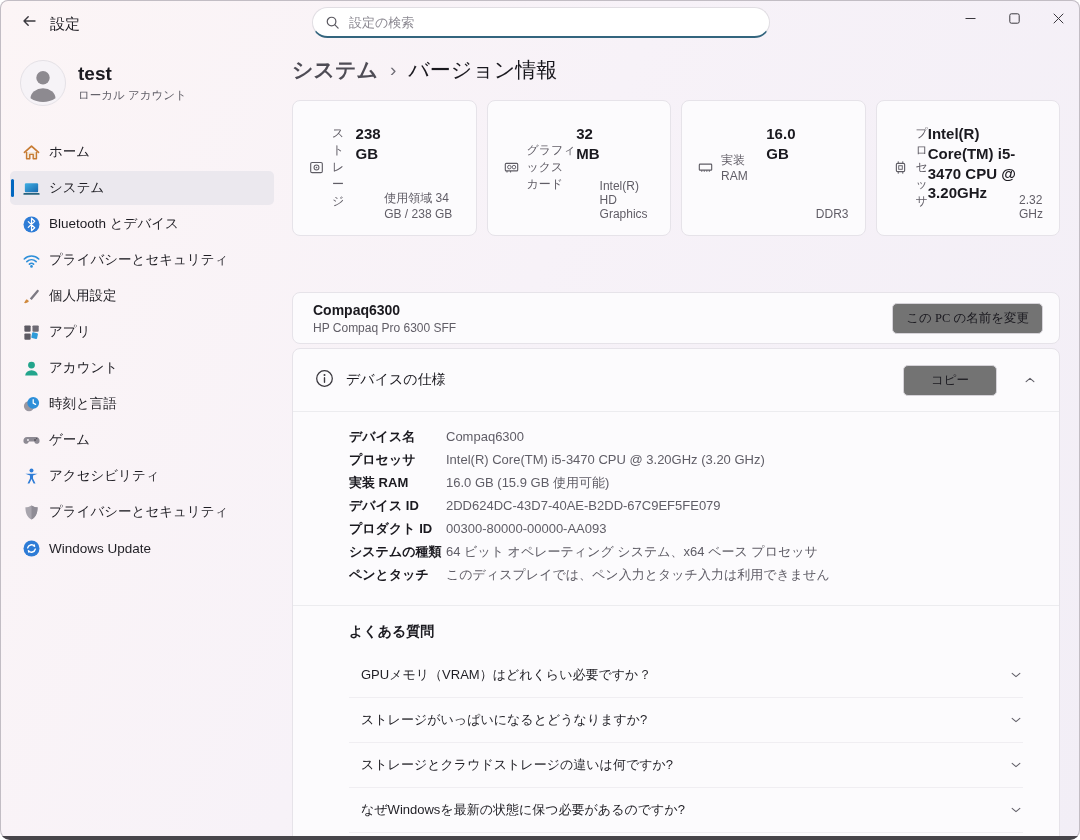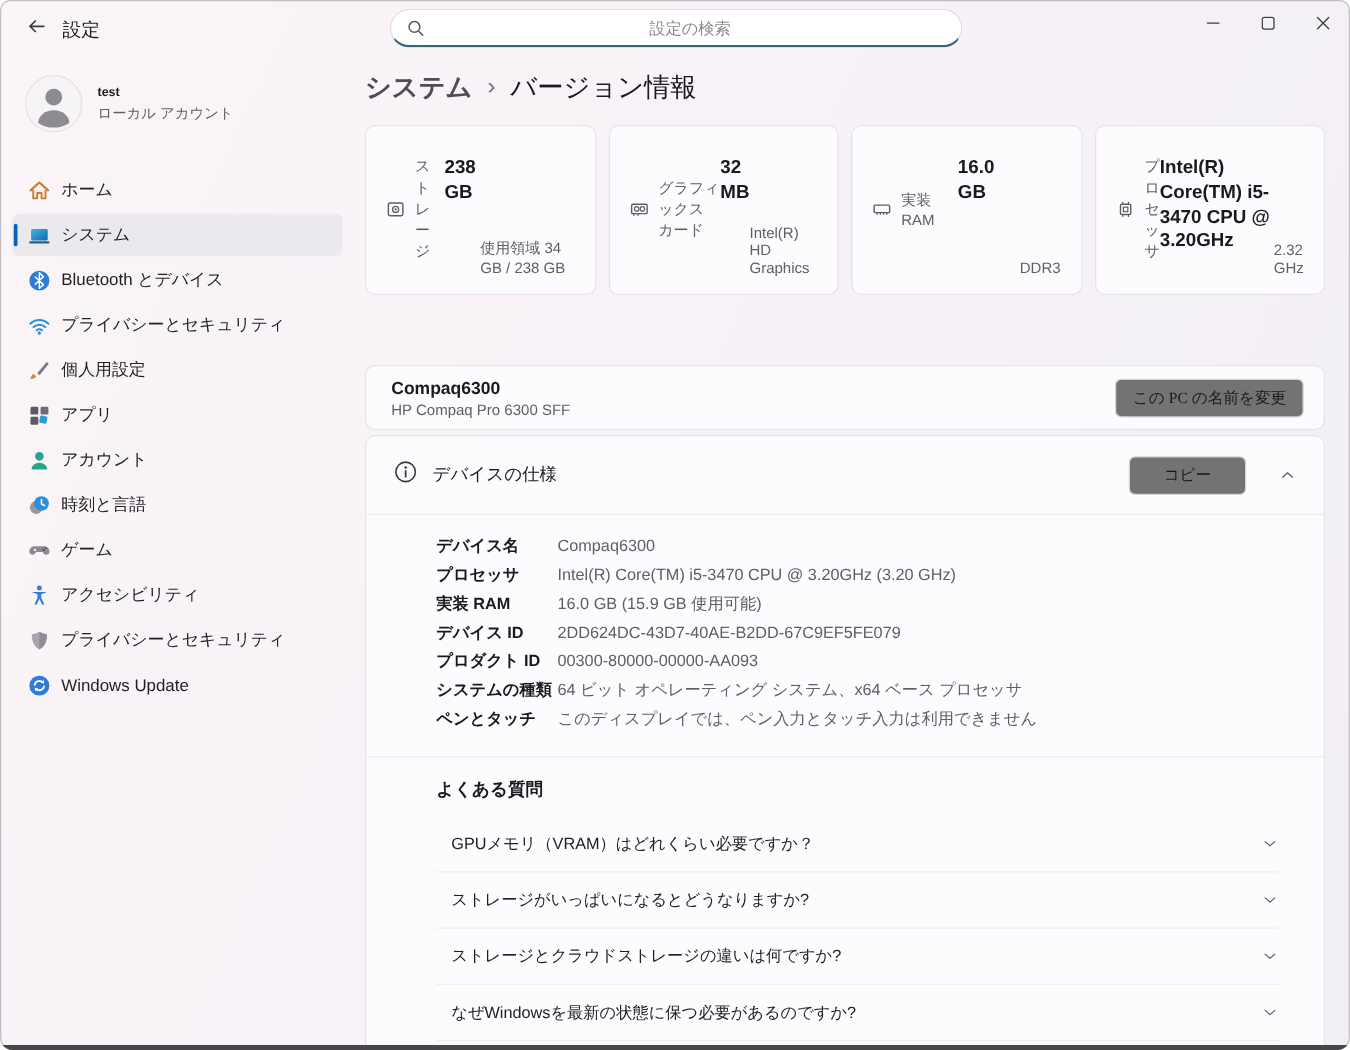--- a/index.html
+++ b/index.html
@@ -13,31 +13,31 @@
     background:#47454a; border-radius:0 0 10px 10px; }
 
   
   .titlebar { position:absolute; top:0; left:0; right:0; height:48px; }
   .back-btn { position:absolute; left:12px; top:8px; width:34px; height:30px;
     display:flex; align-items:center; justify-content:center; border-radius:5px; cursor:pointer; }
   .app-title { position:absolute; left:50px; top:15px; font-size:15px; color:#1b1a20; }
   .search-wrap { position:absolute; left:312px; top:7px; width:458px; height:31px; }
   .search-input { width:100%; height:100%; border:1px solid #e1dee3; border-bottom:2px solid #33657e;
     border-radius:16px; background:#ffffff; padding:0 14px 0 36px; font-size:13px; color:#1b1a20;
-    font-family:inherit; outline:none;text-align:center; }
+    font-family:inherit; outline:none; }
   .search-input::placeholder { color:#8a8790; }
   .search-glyph { position:absolute; left:13px; top:8px; width:15px; height:15px; pointer-events:none; }
   .win-controls { position:absolute; right:0; top:0; display:flex; }
   .win-btn { width:44px; height:36px; display:flex; align-items:center; justify-content:center; cursor:pointer; }
 
   
   .sidebar { position:absolute; left:0; top:48px; width:284px; bottom:0; padding:8px 10px 0; }
   .user-card { display:flex; align-items:center; gap:12px; padding:0 10px; height:54px; }
   .avatar { width:46px; height:46px; border-radius:50%; flex:0 0 46px; }
-  .user-name { font-size:10px; font-weight:700; color:#1b1a20; }
+  .user-name { font-size:19px; font-weight:700; color:#1b1a20; }
   .user-type { font-size:11.5px; color:#5f5d66; margin-top:3px; }
   .nav { margin-top:25px; display:flex; flex-direction:column; gap:2px; }
   .nav-item { position:relative; display:flex; align-items:center; gap:8px; height:34px;
     padding:0 12px; border-radius:5px; font-size:13.5px; color:#1f1e24; cursor:pointer; }
   .nav-item.active { background:#ebe8ee; }
   .nav-item.active::before { content:""; position:absolute; left:1px; top:8px; width:3px; height:18px;
     border-radius:2px; background:#0067c0; }
   .nav-ico { width:19px; height:19px; flex:0 0 19px; display:flex; }
 
   

